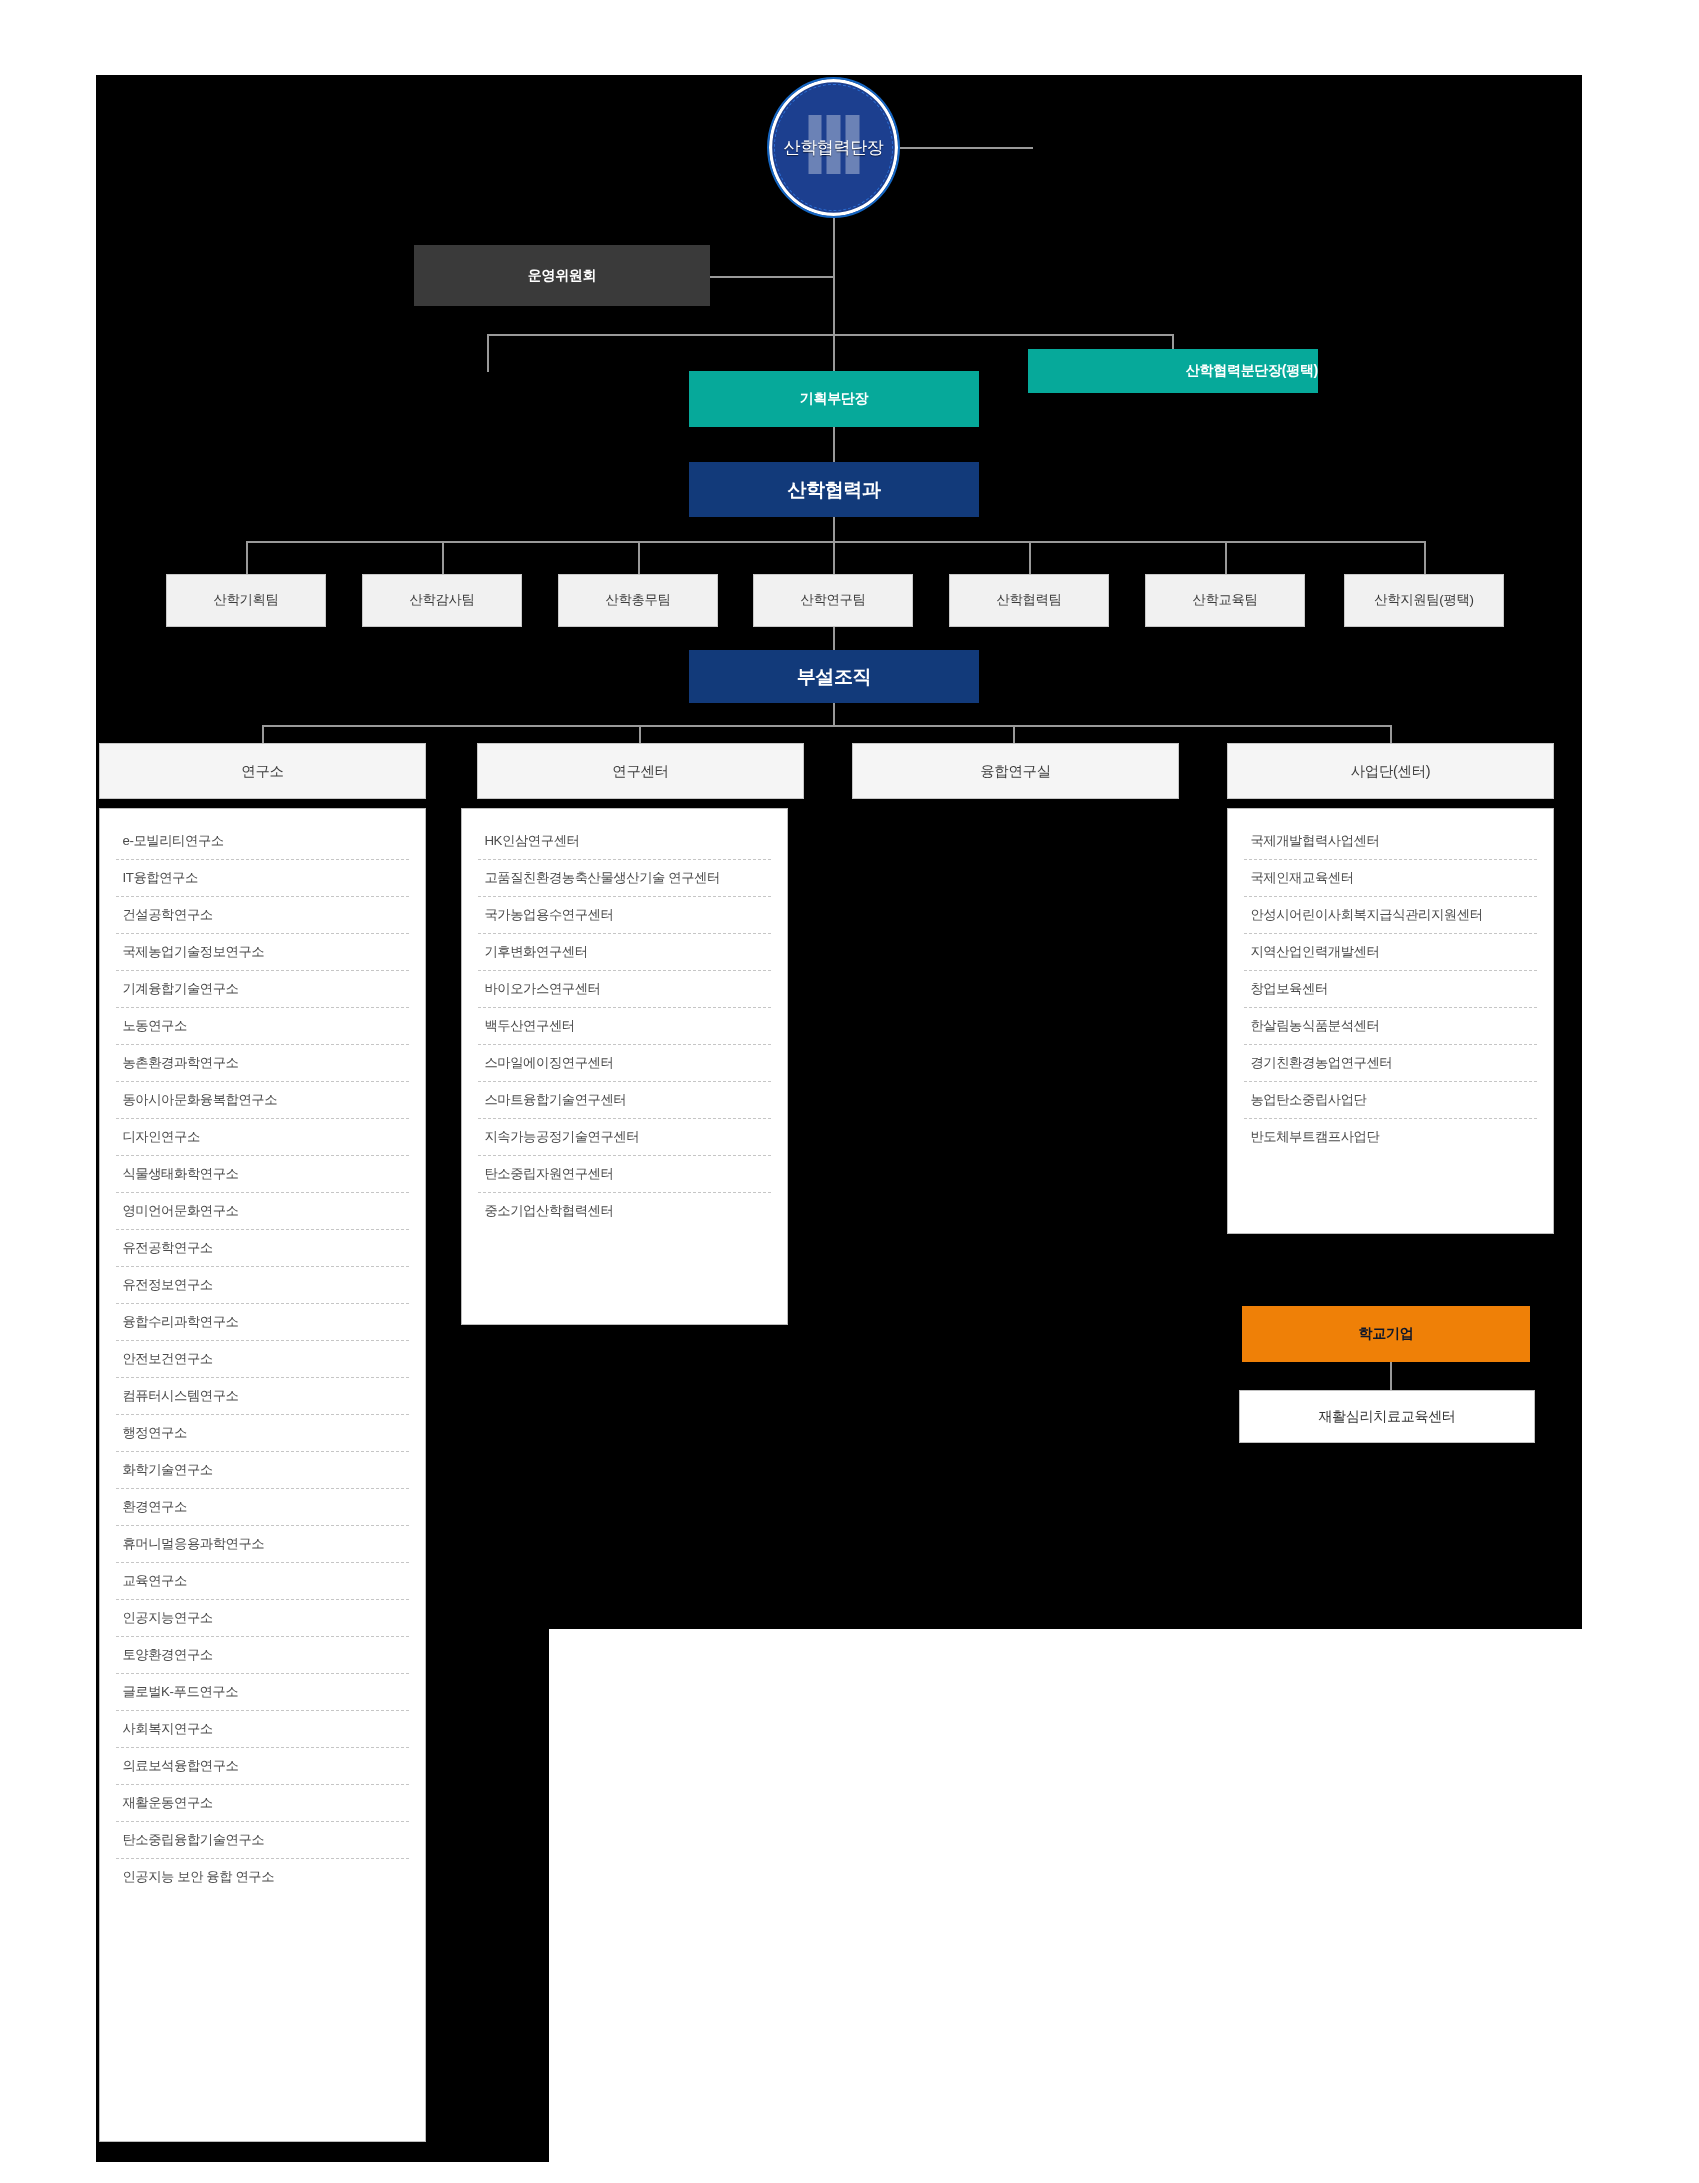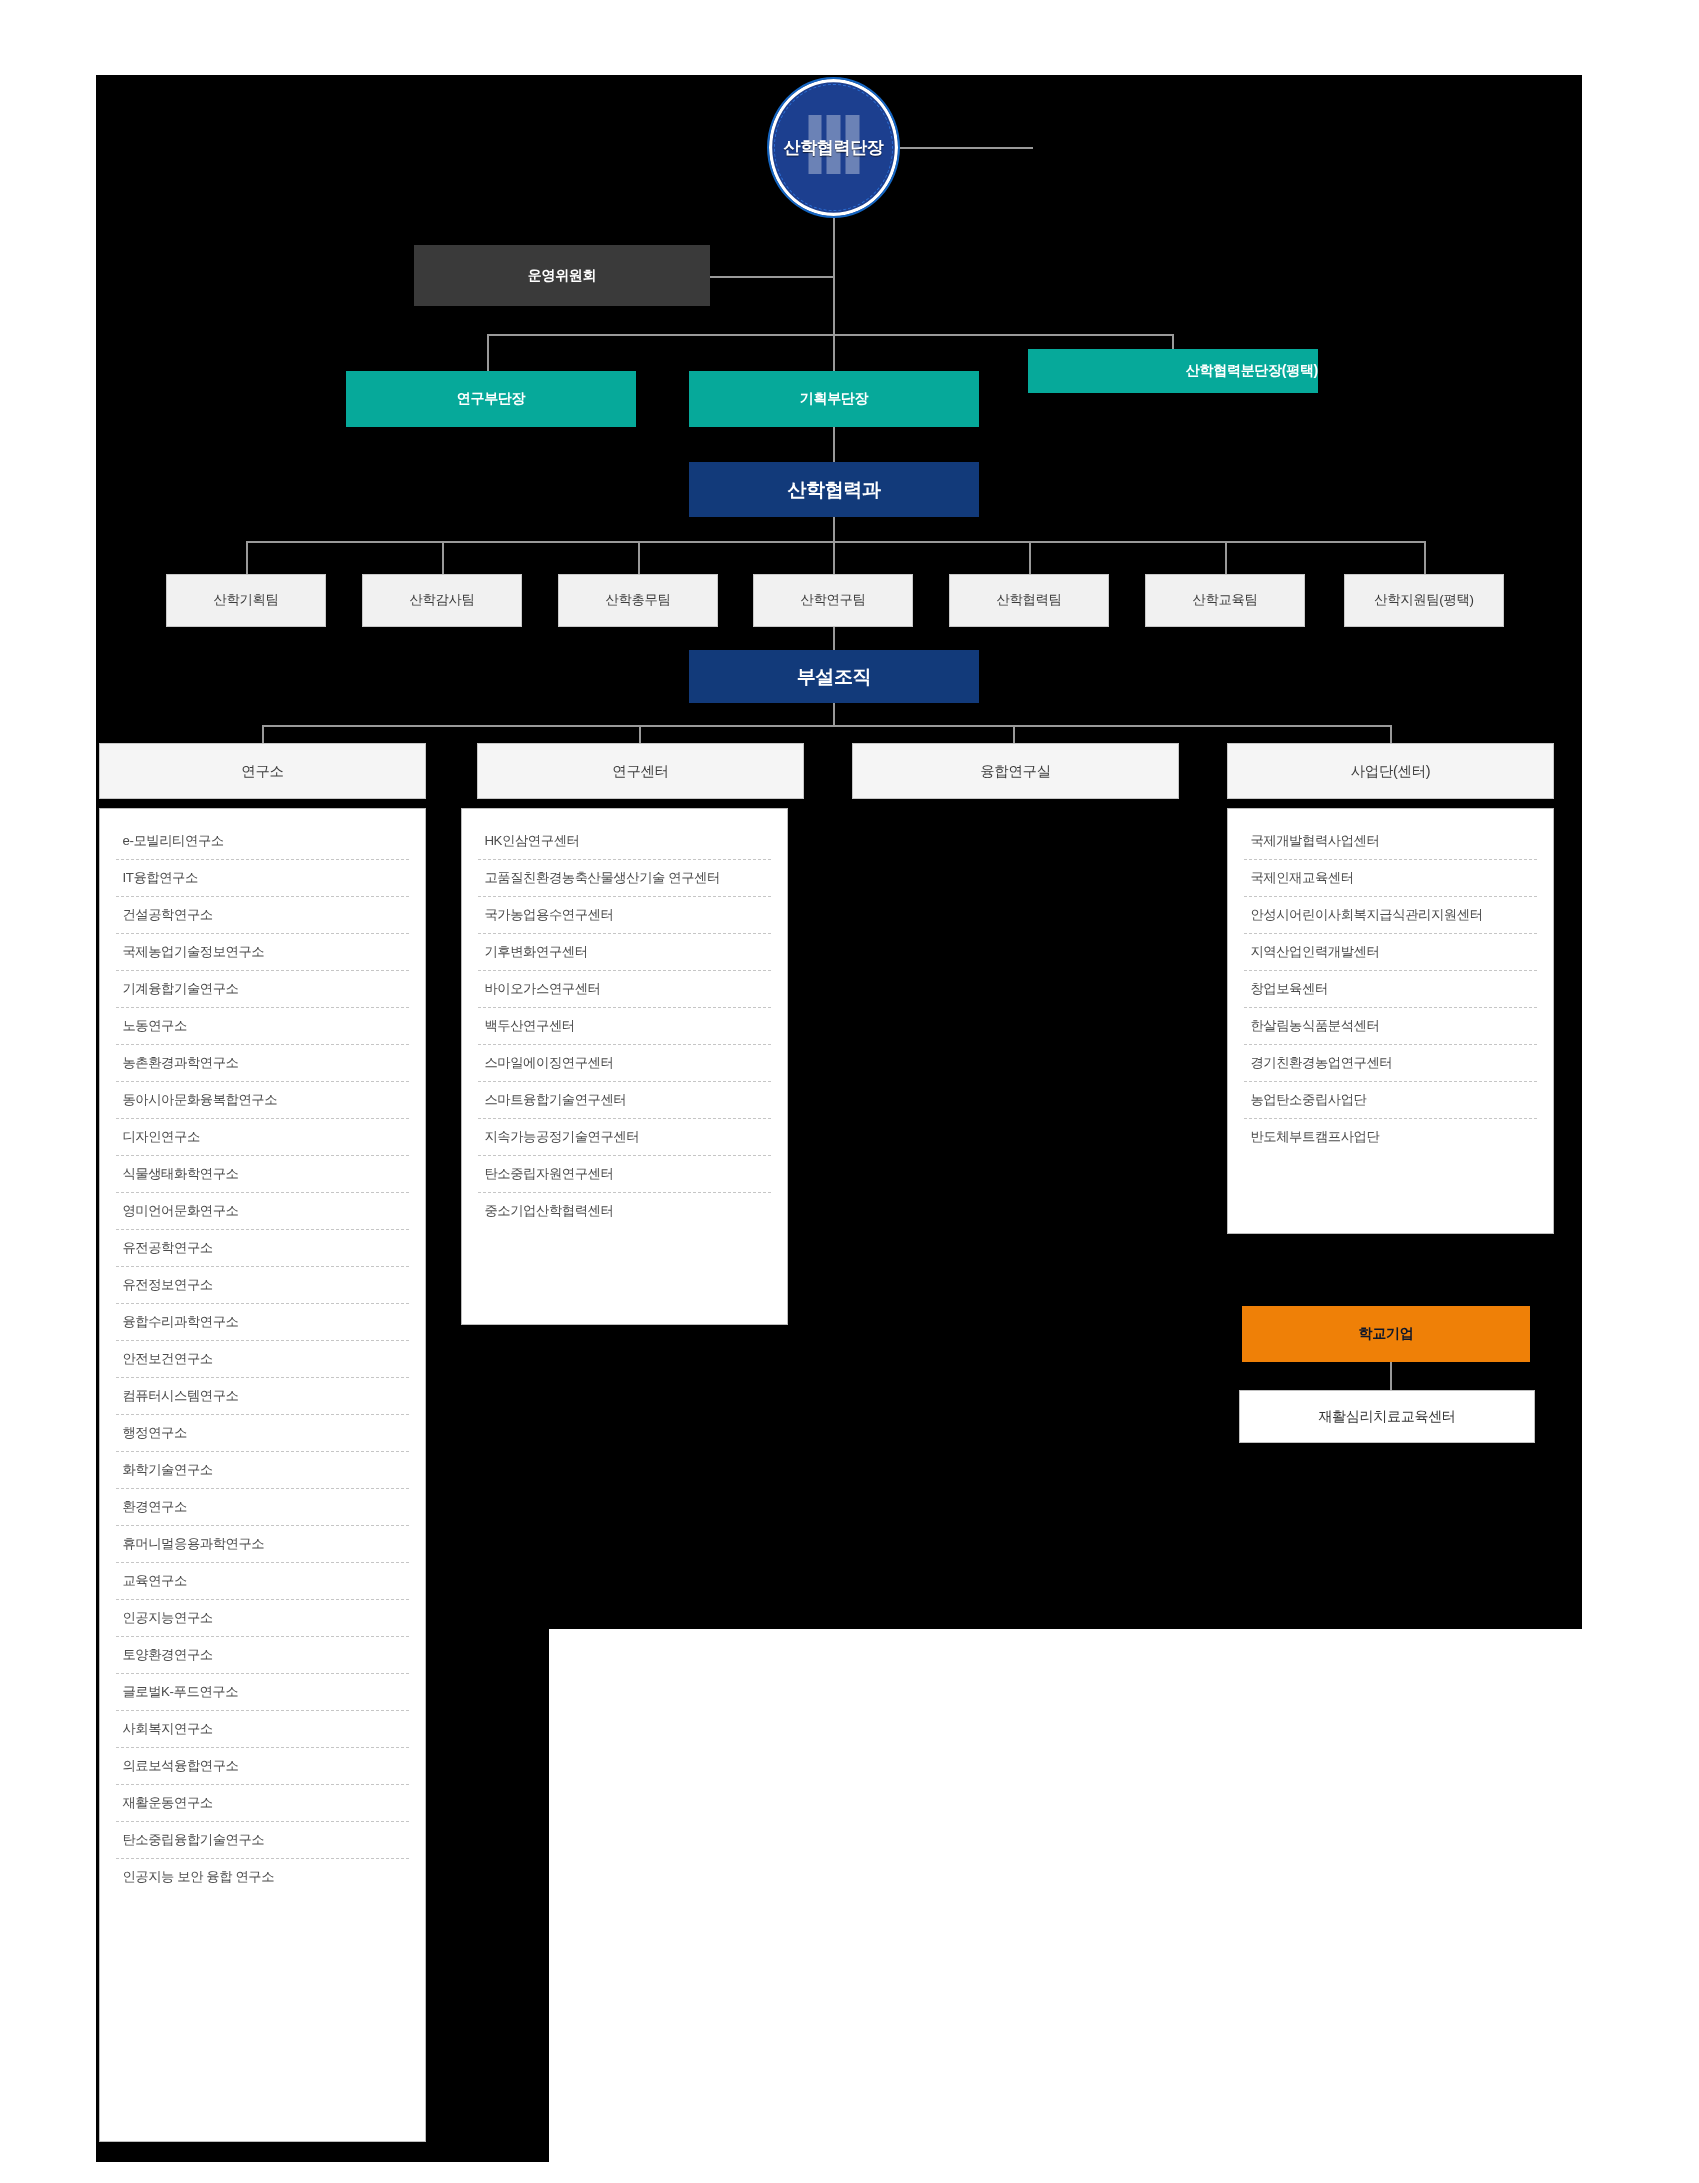--- a/index.html
+++ b/index.html
@@ -27,21 +27,21 @@
     line-height: 1.25;
     letter-spacing: -0.02em;
   }
 
   .node-seal {
     border-radius: 50%;
     background: #1c3f8f;
     border: 2.7px solid #1565c0;
     box-shadow: 0 0 0 3.2px #ffffff inset;
     color: #ffffff;
-    font-weight: 700;
+    font-weight: 400;
     font-size: 17px;
     overflow: hidden;
   }
   .seal-inner {
     position: absolute; inset: 5.3px;
     border-radius: 50%;
     border: 1.6px dashed #2b6fd6;
   }
   .seal-pillars {
     position: absolute; left: 50%; top: 26%;
@@ -147,23 +147,20 @@
         <i></i>
       </span>
     <span class="seal-label">산학협력단장</span>
   </div>
 
 
   <div class="node node-committee" style="left:414px; top:245px; width:296px; height:61px;">
     <span>운영위원회</span>
   </div>
 
-  <div class="node node-teal" style="left:346px; top:371px; width:290px; height:56px;">
-    <span>연구부단장</span>
-  </div>
   <div class="node node-teal" style="left:689px; top:371px; width:290px; height:56px;">
     <span>기획부단장</span>
   </div>
   <div class="node node-teal" style="left:1028px; top:349px; width:290px; height:44px;justify-content:flex-end;">
     <span>산학협력분단장(평택)</span>
   </div>
 
   <div class="node node-navy" style="left:689px; top:462px; width:290px; height:55px;">
     <span>산학협력과</span>
   </div>

